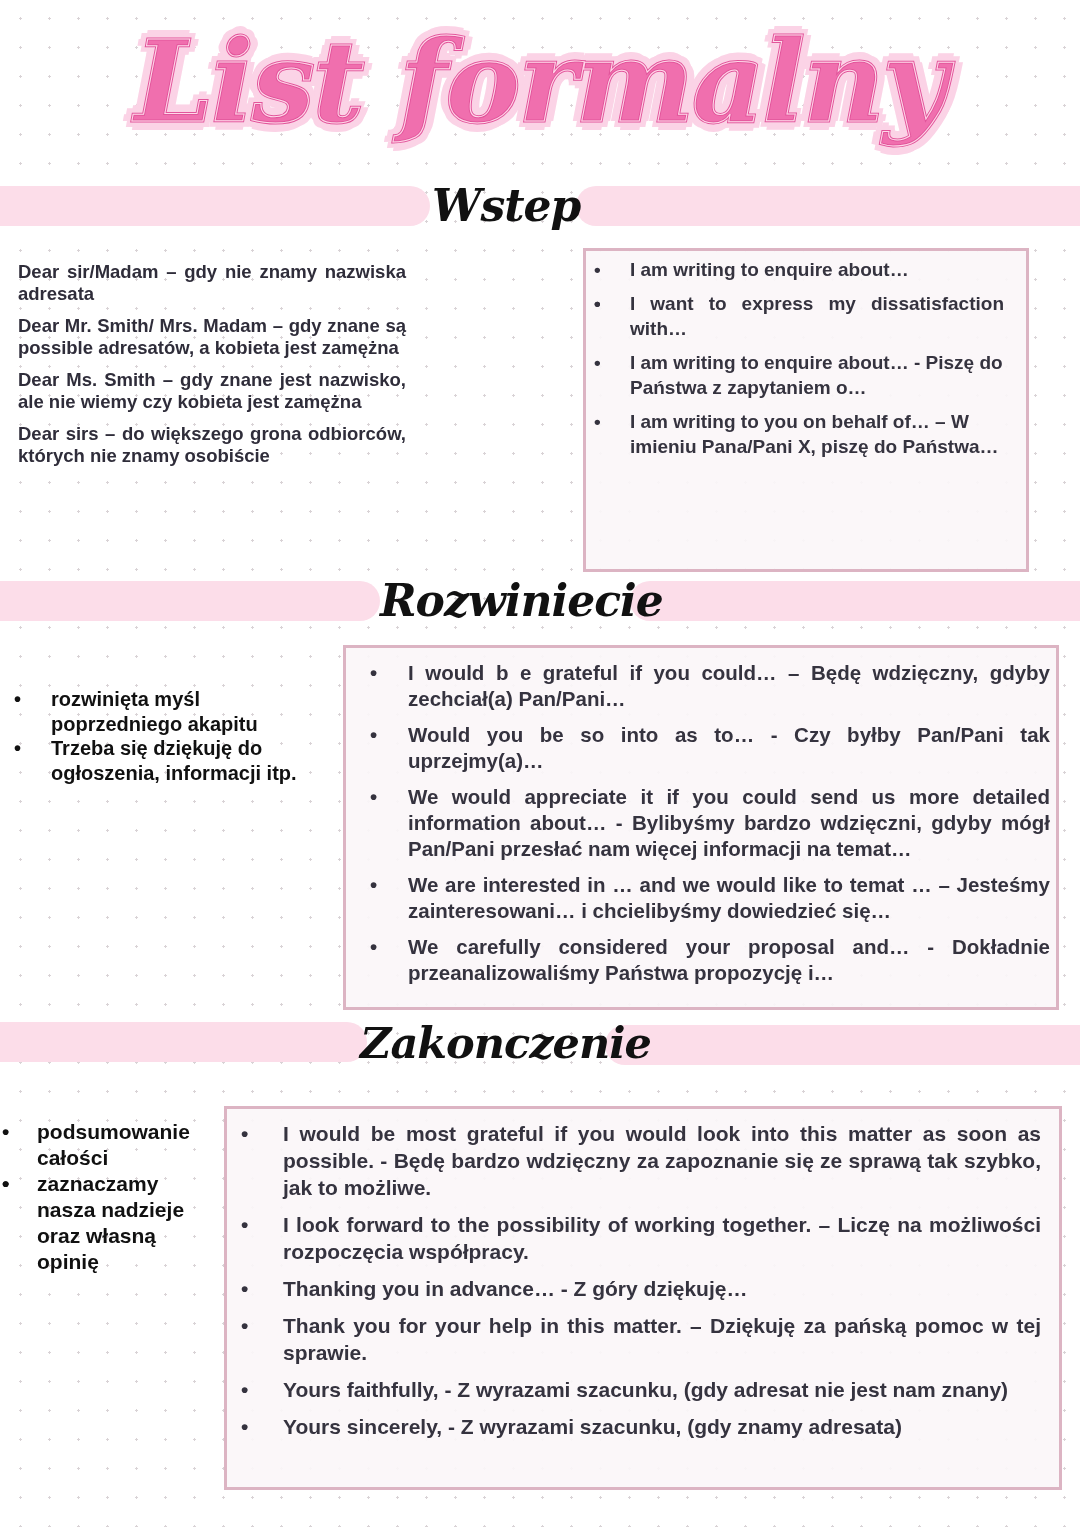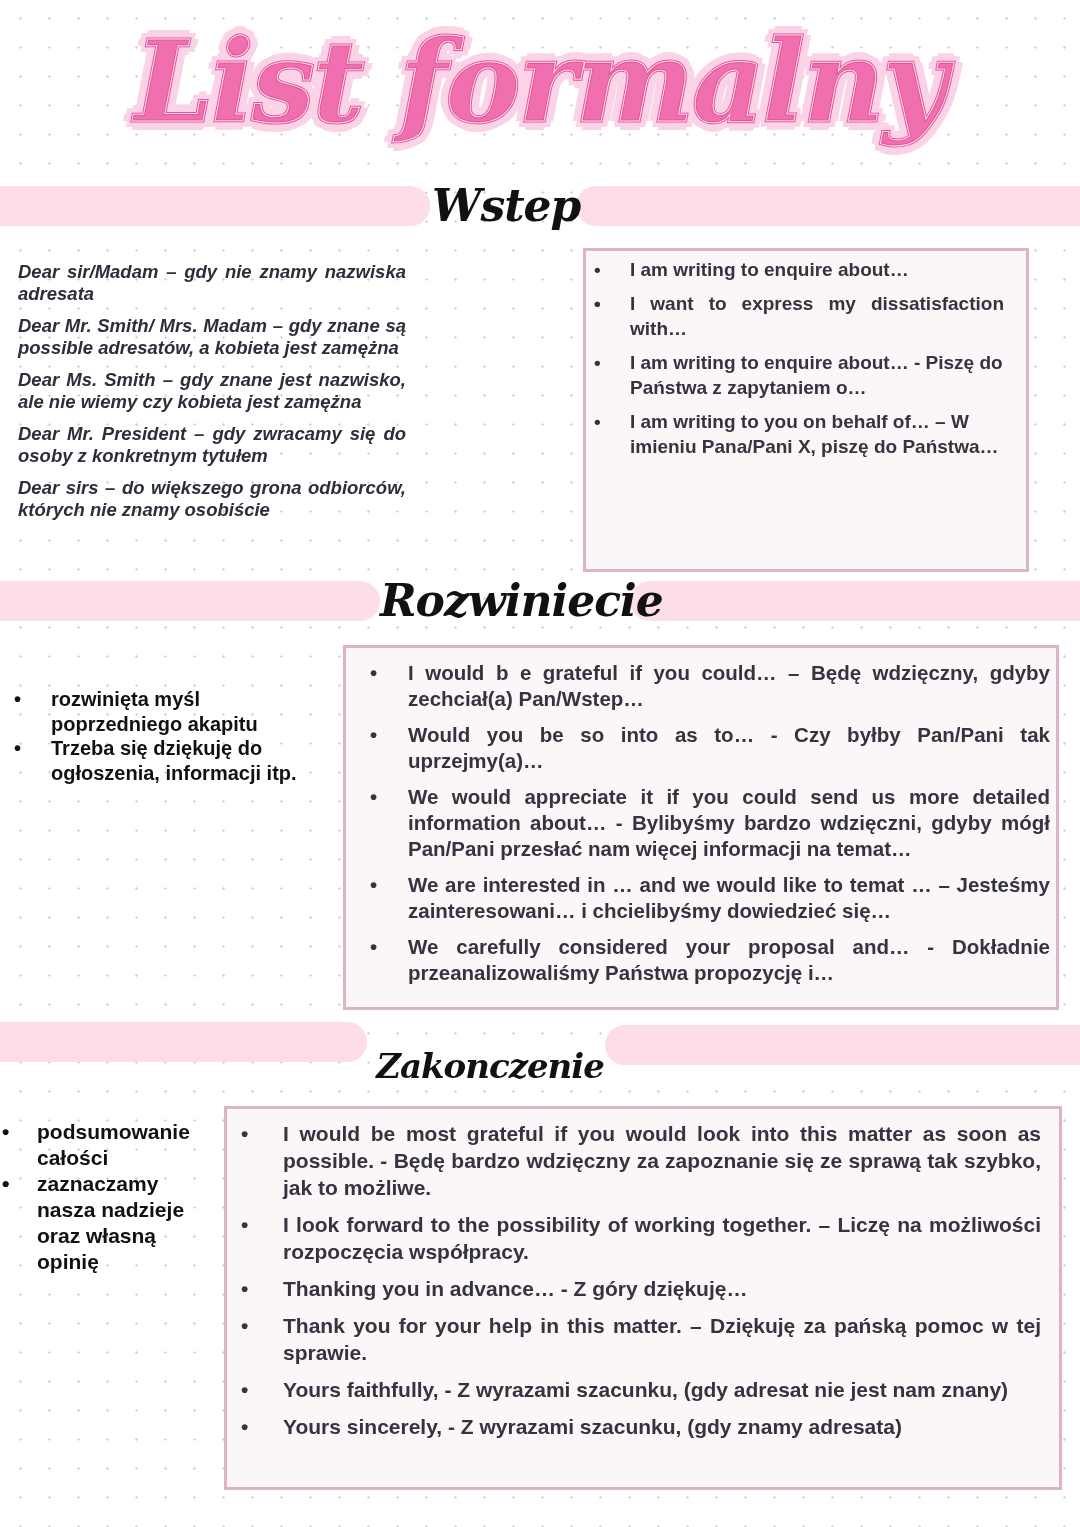--- a/index.html
+++ b/index.html
@@ -26,21 +26,21 @@
     font-family: "DejaVu Serif", serif; font-style: italic; font-weight: bold;
     font-size: 112px; letter-spacing: -2px; line-height: 140px;
     color: transparent; -webkit-text-stroke: 1px #ffd9ea; pointer-events: none;
   }
   .band { position: absolute; height: 40px; background: #fcdde9; border-radius: 20px; }
   .heading {
     position: absolute; font-family: "DejaVu Serif", serif; font-style: italic; font-weight: bold;
     color: #111; text-align: center; letter-spacing: -1px;
   }
   .plain-list { position: absolute; font-size: 18.5px; line-height: 22px; font-weight: bold; color: #2f2d3a; }
-  .plain-list p { margin: 0 16px 10px 0; text-align: justify; font-style: italic; }
+  .plain-list p { margin: 0 16px 10px 0; text-align: justify; }
   .box {
     position: absolute; background: rgba(251,246,248,0.92);
     border: 3px solid #dcb4c3; box-sizing: border-box;
   }
   .box ul { list-style: none; margin: 0; padding: 0; }
   .box li { position: relative; font-weight: bold; color: #35333f; }
   .box li .dot { position: absolute; left: 0; top: 0; }
   .side-list { position: absolute; list-style: none; margin: 0; padding: 0; font-weight: bold; color: #111; }
   .side-list li { position: relative; }
   .side-list li .dot { position: absolute; }
@@ -54,21 +54,20 @@
 </div>
 
 <div class="band" style="left:-20px; top:186px; width:450px;"></div>
 <div class="band" style="left:576px; top:186px; width:524px;"></div>
 <div class="heading" style="left:432px; top:176px; width:140px; font-size:44px; line-height:60px;">Wstep</div>
 
 <div class="plain-list" style="left:18px; top:261px; width:404px;">
   <p>Dear sir/Madam – gdy nie znamy nazwiska adresata</p>
   <p>Dear Mr. Smith/ Mrs. Madam – gdy znane są possible adresatów, a kobieta jest zamężna</p>
   <p>Dear Ms. Smith – gdy znane jest nazwisko, ale nie wiemy czy kobieta jest zamężna</p>
-  <p>Dear Mr. President – gdy zwracamy się do osoby z konkretnym tytułem</p>
   <p>Dear sirs – do większego grona odbiorców, których nie znamy osobiście</p>
 </div>
 
 <div class="box" style="left:583px; top:248px; width:446px; height:324px;">
   <ul style="padding:6px 22px 0 8px; font-size:19px; line-height:25px;">
     <li style="padding-left:36px; margin-bottom:9px;">
       <span class="dot">•</span>
       <span>I am writing to enquire about…</span>
     </li>
     <li style="padding-left:36px; margin-bottom:9px;">
@@ -101,21 +100,21 @@
   <li style="padding-left:37px;">
     <span class="dot" style="left:0;">•</span>
     <span>Trzeba się dziękuję do ogłoszenia, informacji itp.</span>
   </li>
 </ul>
 
 <div class="box" style="left:343px; top:645px; width:716px; height:365px;">
   <ul style="padding:12px 6px 0 24px; font-size:20.5px; line-height:26px; text-align:justify;">
     <li style="padding-left:38px; margin-bottom:10px;">
       <span class="dot">•</span>
-      <span>I would b e grateful if you could… – Będę wdzięczny, gdyby zechciał(a) Pan/Wstep…</span>
+      <span>I would b e grateful if you could… – Będę wdzięczny, gdyby zechciał(a) Pan/Pani…</span>
     </li>
     <li style="padding-left:38px; margin-bottom:10px;">
       <span class="dot">•</span>
       <span>Would you be so into as to… - Czy byłby Pan/Pani tak uprzejmy(a)…</span>
     </li>
     <li style="padding-left:38px; margin-bottom:10px;">
       <span class="dot">•</span>
       <span>We would appreciate it if you could send us more detailed information about… - Bylibyśmy bardzo wdzięczni, gdyby mógł Pan/Pani przesłać nam więcej informacji na temat…</span>
     </li>
     <li style="padding-left:38px; margin-bottom:10px;">
@@ -124,21 +123,21 @@
     </li>
     <li style="padding-left:38px; margin-bottom:10px;">
       <span class="dot">•</span>
       <span>We carefully considered your proposal and… - Dokładnie przeanalizowaliśmy Państwa propozycję i…</span>
     </li>
   </ul>
 </div>
 
 <div class="band" style="left:-20px; top:1022px; width:387px;"></div>
 <div class="band" style="left:605px; top:1025px; width:495px;"></div>
-<div class="heading" style="left:360px; top:1012px; width:260px; font-size:34px; line-height:62px;margin-top:23px;">Zakonczenie</div>
+<div class="heading" style="left:360px; top:1012px; width:260px; font-size:43px; line-height:62px;">Zakonczenie</div>
 
 <ul class="side-list" style="left:0px; top:1119px; width:220px; font-size:21px; line-height:26px;">
   <li style="padding-left:37px;">
     <span class="dot" style="left:2px;">•</span>
     <span>podsumowanie całości</span>
   </li>
   <li style="padding-left:37px;">
     <span class="dot" style="left:2px;">•</span>
   </li>
   <li style="padding-left:37px;">

